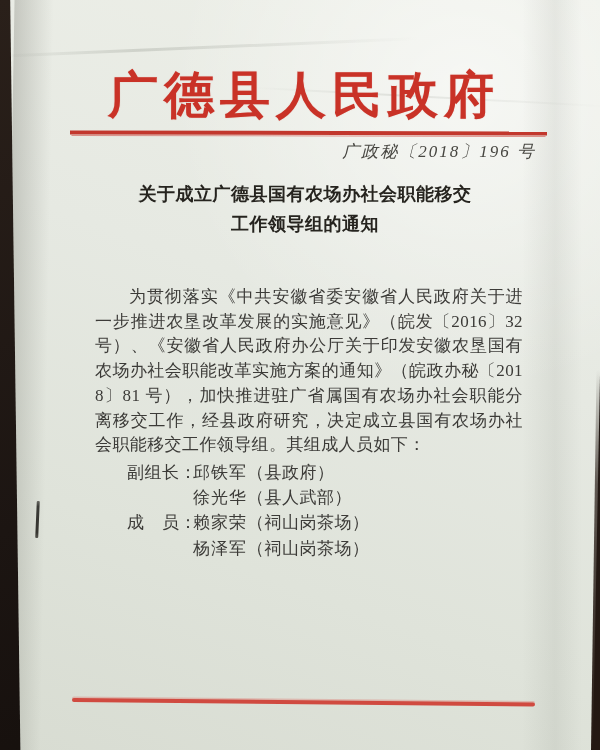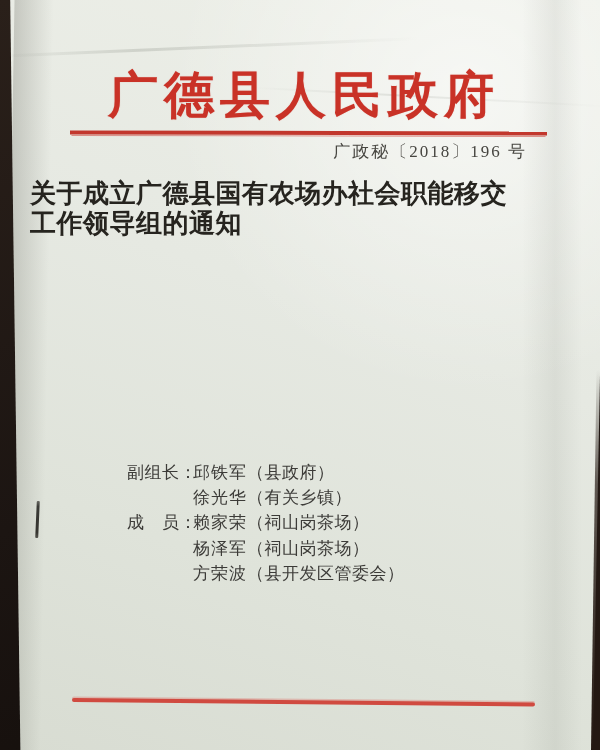--- a/index.html
+++ b/index.html
@@ -67,28 +67,30 @@
     white-space: nowrap;
   }
   .red-line {
     position: absolute; left: 70px; top: 131px;
     width: 477px; height: 4px;
     background: var(--divider-red);
     box-shadow: 0 3px 0 -1.5px rgba(205,70,60,0.55);
     transform: rotate(0.15deg);
   }
   .doc-number {
-    position: absolute; top: 140px; right: 73px;
+    position: absolute; top: 140px; right: 64px;
     font-size: 17px; letter-spacing: 2px;
     color: #474641;
+    font-style: italic;
     white-space: nowrap;
   }
   .doc-title {
     position: absolute; left: 30px; right: 20px; top: 179px;
-    font-size: 26px; font-weight: bold;
+    text-align: center;
+    font-size: 18px; font-weight: bold;
     line-height: 30px;
     letter-spacing: 0.5px;
     color: var(--title-ink);
   }
   .salutation {
     position: absolute; left: 95px; top: 258px;
     font-size: 17px; color: var(--ink);
     letter-spacing: 0.5px;
   }
   .body-text {
@@ -149,36 +151,34 @@
     <div class="agency">广德县人民政府</div>
     <div class="red-line"></div>
     <div class="doc-number">广政秘〔2018〕196 号</div>
 
     <div class="doc-title">
       <div>关于成立广德县国有农场办社会职能移交</div>
       <div>工作领导组的通知</div>
     </div>
 
 
+    <div class="body-text">为贯彻落实《中共安徽省委安徽省人民政府关于进一步推进农垦改革发展的实施意见》（皖发〔2016〕32 号）、《安徽省人民政府办公厅关于印发安徽农垦国有农场办社会职能改革实施方案的通知》（皖政办秘〔2018〕81 号），加快推进驻广省属国有农场办社会职能分离移交工作，经县政府研究，决定成立县国有农场办社会职能移交工作领导组。其组成人员如下：</div>
 
     <div class="roster">
       <div class="roster-row">
         <span class="roster-role">副组长：</span><span class="roster-name">邱铁军</span><span class="roster-org">（县政府）</span>
       </div>
       <div class="roster-row">
-        <span class="roster-role"></span><span class="roster-name">徐光华</span><span class="roster-org">（有关乡镇）</span>
+        <span class="roster-role"></span><span class="roster-name">徐光华</span><span class="roster-org">（县人武部）</span>
       </div>
       <div class="roster-row">
         <span class="roster-role">成　员：</span><span class="roster-name">赖家荣</span><span class="roster-org">（祠山岗茶场）</span>
       </div>
       <div class="roster-row">
         <span class="roster-role"></span><span class="roster-name">杨泽军</span><span class="roster-org">（祠山岗茶场）</span>
-      </div>
-      <div class="roster-row">
-        <span class="roster-role"></span><span class="roster-name">方荣波</span><span class="roster-org">（县开发区管委会）</span>
       </div>
     </div>
 
     <div class="bottom-line"></div>
     <div class="staple"></div>
   </div>
   <div class="edge-dark-right"></div>
 </div>
 
 </body></html>

